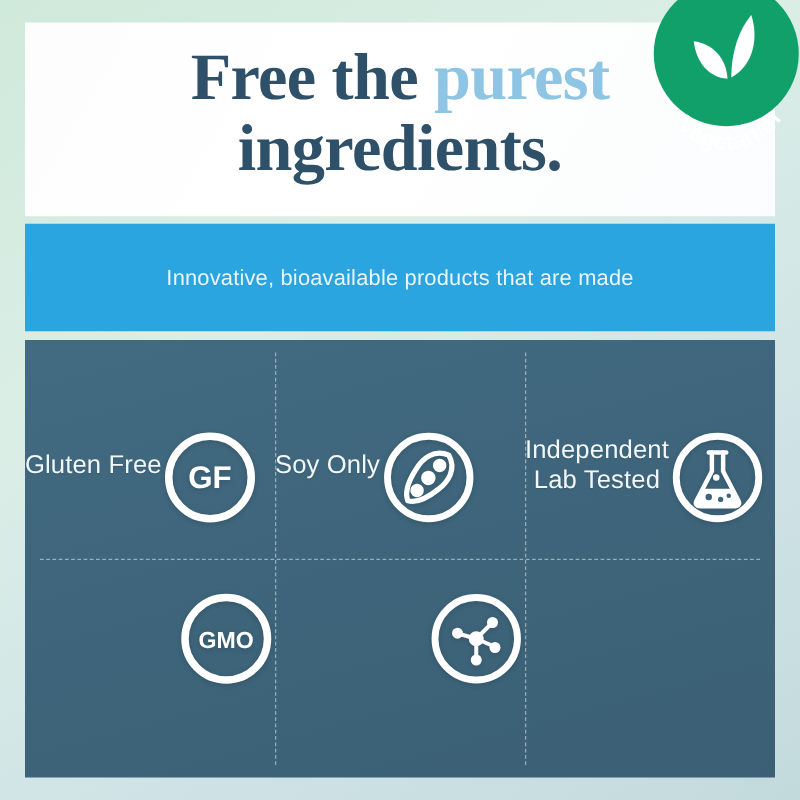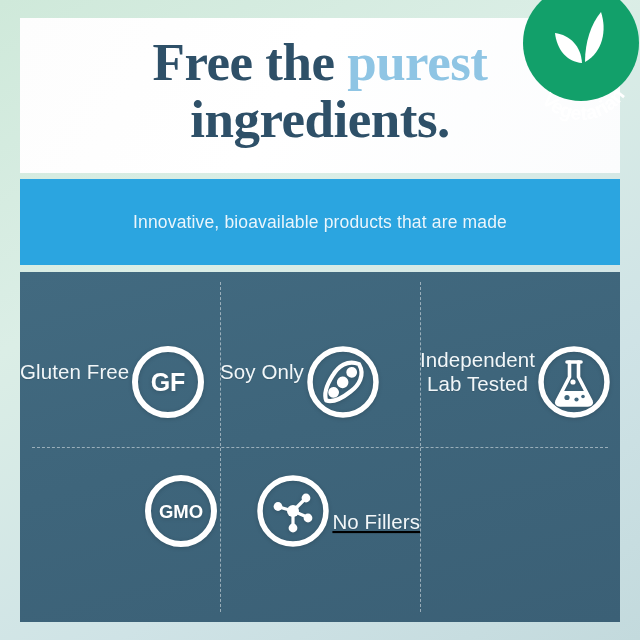--- a/index.html
+++ b/index.html
@@ -276,20 +276,17 @@
               <line x1="38" y1="38" x2="52" y2="44"></line>
               <line x1="38" y1="38" x2="38" y2="54"></line>
             </g>
             <circle cx="38" cy="38" r="6" fill="#ffffff"></circle>
             <circle cx="51" cy="25" r="4.4" fill="#ffffff"></circle>
             <circle cx="23" cy="33.5" r="4.4" fill="#ffffff"></circle>
             <circle cx="53" cy="45" r="4.4" fill="#ffffff"></circle>
             <circle cx="38" cy="55" r="4.4" fill="#ffffff"></circle>
           </svg>
         </div>
-        <div class="cell-label">
-          <span class="ln">No Fillers</span>
-        </div>
       </div>
 
     </div>
   </div>
 </div>
 
 </body></html>

